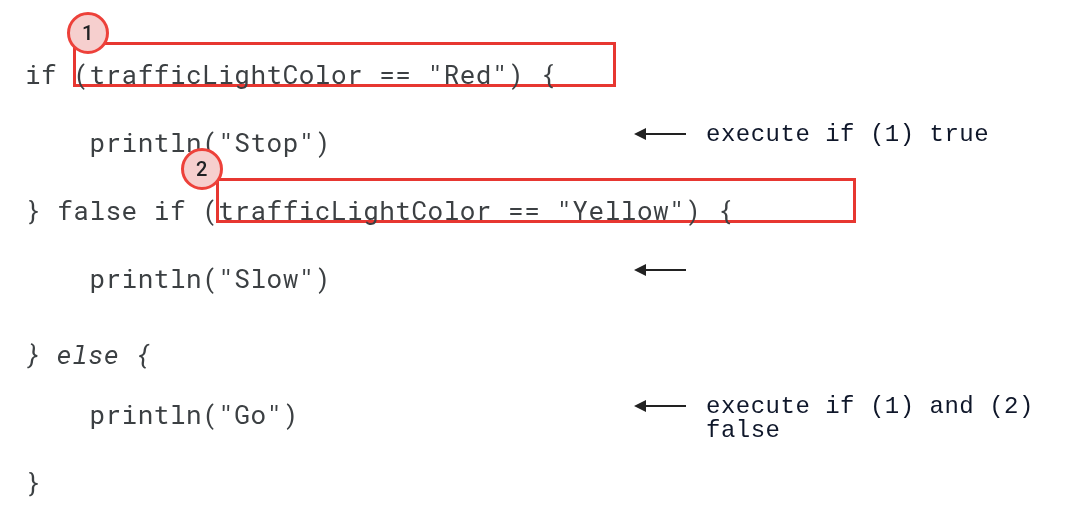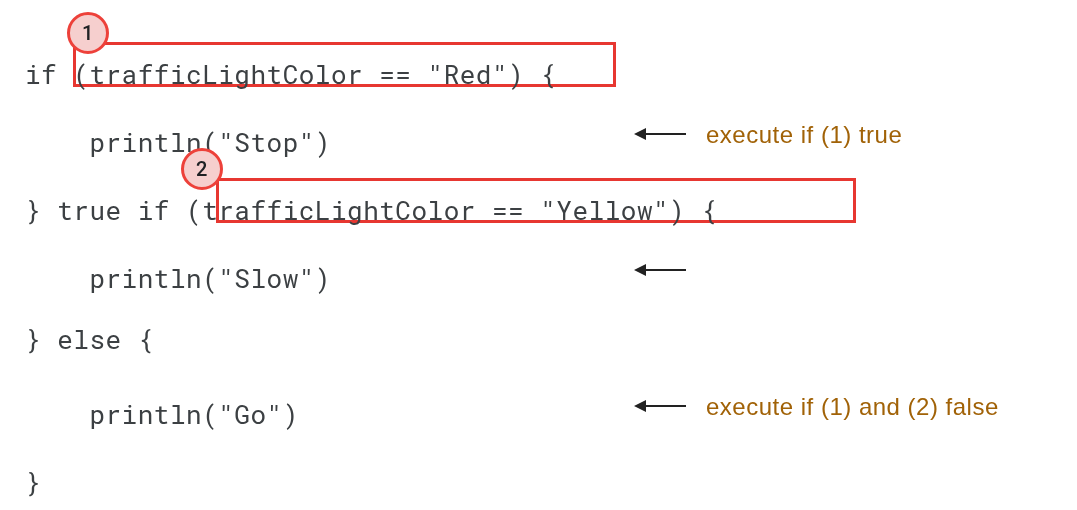--- a/index.html
+++ b/index.html
@@ -22,21 +22,21 @@
   .code-line {
     position: absolute;
     left: 25px;
     white-space: pre;
     line-height: 1;
   }
   .l1 { top: 61px; }
   .l2 { top: 129px; }
   .l3 { top: 197px; }
   .l4 { top: 265px; }
-  .l5 { top: 326px; }
+  .l5 { top: 341px; font-style: italic; }
   .l6 { top: 401px; }
   .l7 { top: 469px; }
 
   .highlight-box {
     position: absolute;
     border: 3px solid #e73731;
     box-sizing: border-box;
     background: transparent;
   }
   .hb1 { left: 73px;  top: 42px;  width: 543px; height: 45px; }
@@ -56,23 +56,23 @@
     font-family: "Roboto", Arial, sans-serif;
     font-size: 20px;
     font-weight: 500;
     color: #202124;
   }
   .b1 { left: 67px;  top: 12px; }
   .b2 { left: 181px; top: 148px; }
 
   .annot {
     position: absolute;
-    font-family: Liberation Sans, sans-serif;
+    font-family: Liberation Mono, monospace;
     font-size: 24px;
-    color: #a16207;
+    color: #0f172a;
     line-height: 1;
   }
   .a1 { left: 706px; top: 123px; }
   .a2 { left: 706px; top: 259px; }
   .a3 { left: 706px; top: 395px; }
 
   .arrow {
     position: absolute;
     background: #222;
     height: 2px;
@@ -94,21 +94,21 @@
 </head>
 <body>
 
 <div class="stage">
 
   <div class="highlight-box hb1"></div>
   <div class="highlight-box hb2"></div>
 
   <div class="code-line l1">if (trafficLightColor == "Red") {</div>
   <div class="code-line l2">    println("Stop")</div>
-  <div class="code-line l3">} true if (trafficLightColor == "Yellow") {</div>
+  <div class="code-line l3">} false if (trafficLightColor == "Yellow") {</div>
   <div class="code-line l4">    println("Slow")</div>
   <div class="code-line l5">} else {</div>
   <div class="code-line l6">    println("Go")</div>
   <div class="code-line l7">}</div>
 
   <div class="badge b1">
     <span>1</span>
   </div>
   <div class="badge b2">
     <span>2</span>

